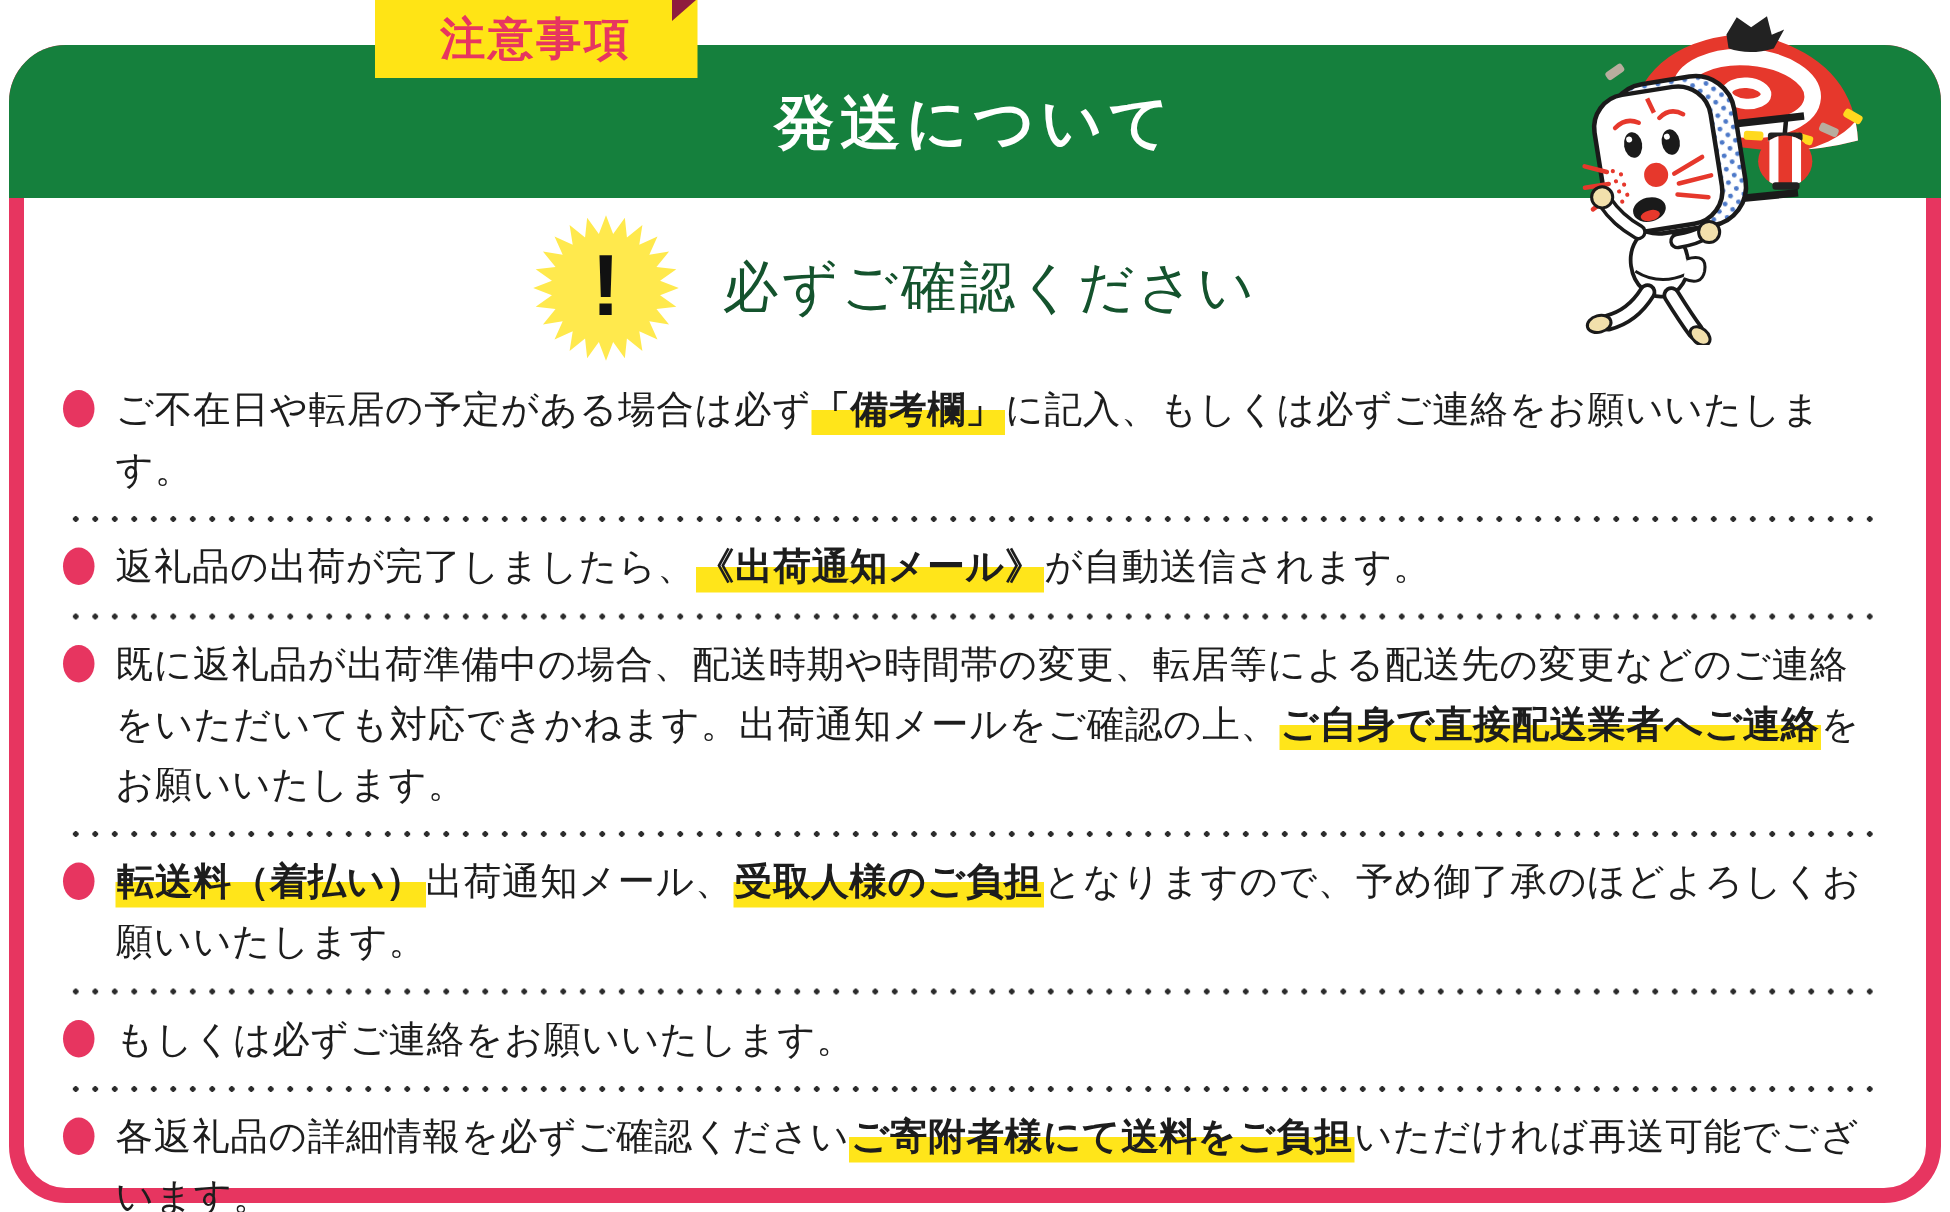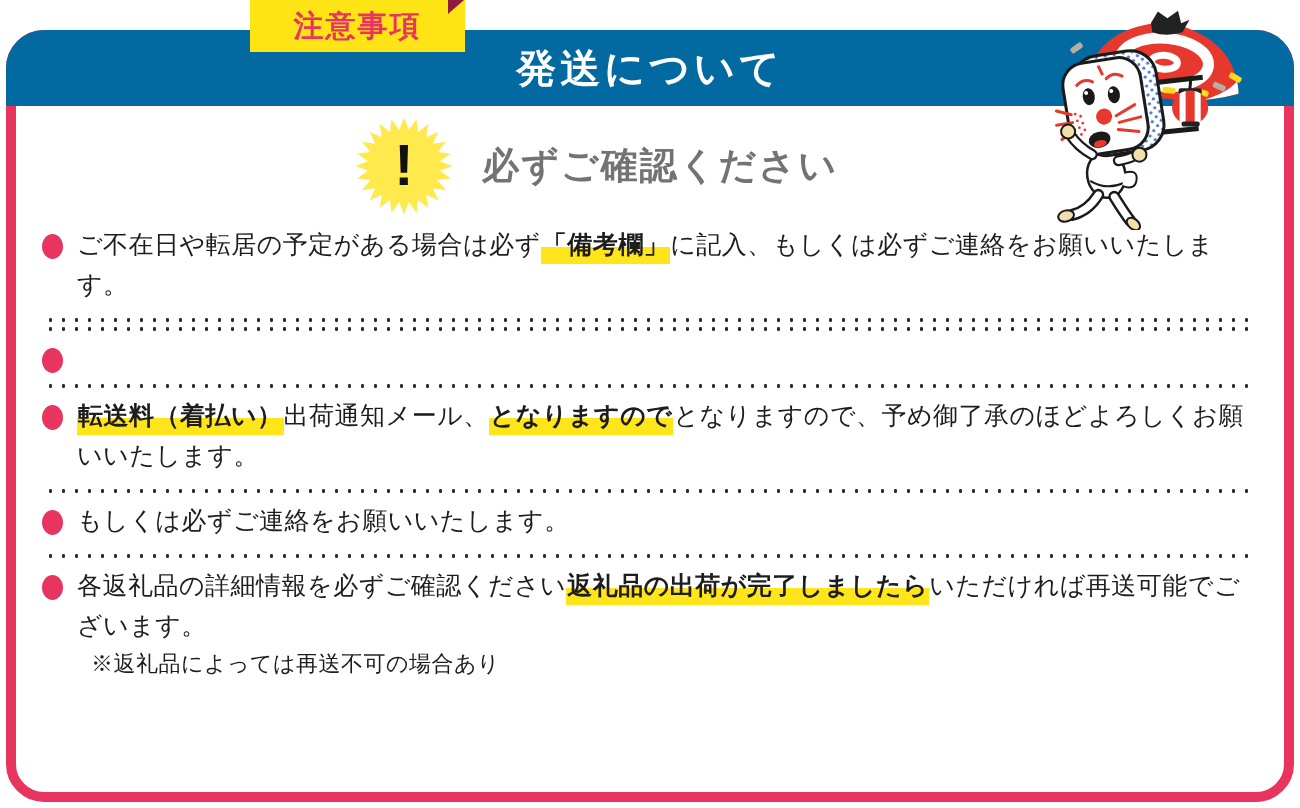--- a/index.html
+++ b/index.html
@@ -4,43 +4,43 @@
 <style>
   html,body{margin:0;padding:0;background:#ffffff;}
   .stage{position:relative;width:1300px;height:808px;overflow:hidden;background:#ffffff;
          font-family:"Liberation Sans","DejaVu Sans",sans-serif;color:#1d1d1d;}
 
   
   .frame{position:absolute;left:6px;right:6px;top:30px;bottom:6px;
          border:10px solid #e73560;border-radius:38px;background:#ffffff;z-index:1;}
 
   
-  .header{height:76px;margin:-10px -10px 0 -10px;background:#0369a1;
+  .header{height:102px;margin:-10px -10px 0 -10px;background:#15803d;
           border-radius:38px 38px 0 0;display:flex;align-items:center;justify-content:center;}
   .title{color:#ffffff;font-size:40px;font-weight:800;letter-spacing:4px;}
 
   
   .badge{position:absolute;left:250px;top:0;width:215px;height:52px;background:#ffe415;
          display:flex;align-items:center;justify-content:center;z-index:4;}
   .badge-label{color:#e73560;font-size:30px;font-weight:800;letter-spacing:2px;}
   .badge-fold{position:absolute;left:448px;top:0;width:16px;height:14px;background:#8f1c3e;
               clip-path:polygon(0 0,100% 0,0 100%);z-index:4;}
 
   
   .confirm-row{position:relative;left:-55px;height:108px;margin-top:6px;
                display:flex;align-items:center;justify-content:center;gap:26px;}
   .star-wrap{position:relative;width:104px;height:104px;flex:none;}
   .star-wrap svg{position:absolute;inset:0;}
   .excl{position:absolute;inset:0;display:flex;align-items:center;justify-content:center;
         font-size:58px;font-weight:900;color:#111;padding-bottom:4px;}
-  .confirm-heading{font-size:37px;font-weight:700;letter-spacing:2px;color:#737373;}
+  .confirm-heading{font-size:37px;font-weight:400;letter-spacing:2px;color:#14532d;}
 
   
   .list{padding:2px 26px 0 26px;}
-  .item{display:flex;gap:14px;padding:5px 0 6px 0;font-family:Liberation Mono, monospace;}
+  .item{display:flex;gap:14px;padding:5px 0 6px 0;}
   .bullet{flex:none;width:21px;height:25px;border-radius:50%;background:#e73560;margin-top:7px;}
   .item-text{flex:1;font-size:25px;line-height:40px;font-weight:500;letter-spacing:0.5px;}
   .hl{font-weight:800;background:linear-gradient(to bottom,transparent 46%,#ffe51a 46%);
       padding:0 1px 3px 1px;}
   .note{font-size:22px;line-height:32px;font-weight:500;margin:2px 0 0 14px;}
   .sep{height:4px;margin:5px 2px 5px 2px;background-image:radial-gradient(circle,#2b2b2b 1.7px,transparent 2px);
        background-size:13px 4px;background-repeat:repeat-x;background-position:0 50%;}
 
   
   .mascot{position:absolute;left:1050px;top:4px;width:210px;height:226px;z-index:5;}
@@ -67,42 +67,47 @@
     </div>
 
     <div class="list">
 
       <div class="item">
         <span class="bullet"></span>
         <div class="item-text"><span>ご不在日や転居の予定がある場合は必ず</span><span class="hl">「備考欄」</span><span>に記入、もしくは必ずご連絡をお願いいたします。</span></div>
       </div>
       <div class="sep"></div>
 
-      <div class="sep"></div>
-
-      <div class="item">
-        <span class="bullet"></span>
-      </div>
-      <div class="sep"></div>
-
-      <div class="item">
-        <span class="bullet"></span>
-        <div class="item-text"><span class="hl">転送料（着払い）</span><span>出荷通知メール、</span><span class="hl">となりますので</span><span>となりますので、予め御了承のほどよろしくお願いいたします。</span></div>
+      <div class="item">
+        <span class="bullet"></span>
+        <div class="item-text"><span>返礼品の出荷が完了しましたら、</span><span class="hl">《出荷通知メール》</span><span>が自動送信されます。</span></div>
+      </div>
+      <div class="sep"></div>
+
+      <div class="item">
+        <span class="bullet"></span>
+        <div class="item-text"><span>既に返礼品が出荷準備中の場合、配送時期や時間帯の変更、転居等による配送先の変更などのご連絡をいただいても対応できかねます。出荷通知メールをご確認の上、</span><span class="hl">ご自身で直接配送業者へご連絡</span><span>をお願いいたします。</span></div>
+      </div>
+      <div class="sep"></div>
+
+      <div class="item">
+        <span class="bullet"></span>
+        <div class="item-text"><span class="hl">転送料（着払い）</span><span>出荷通知メール、</span><span class="hl">受取人様のご負担</span><span>となりますので、予め御了承のほどよろしくお願いいたします。</span></div>
       </div>
       <div class="sep"></div>
 
       <div class="item">
         <span class="bullet"></span>
         <div class="item-text"><span>もしくは必ずご連絡をお願いいたします。</span></div>
       </div>
       <div class="sep"></div>
 
       <div class="item">
         <span class="bullet"></span>
-        <div class="item-text"><span>各返礼品の詳細情報を必ずご確認ください</span><span class="hl">返礼品の出荷が完了しましたら</span><span>いただければ再送可能でございます。</span>
+        <div class="item-text"><span>各返礼品の詳細情報を必ずご確認ください</span><span class="hl">ご寄附者様にて送料をご負担</span><span>いただければ再送可能でございます。</span>
           <div class="note">※返礼品によっては再送不可の場合あり</div>
         </div>
       </div>
 
     </div>
   </div>
 
   <div class="badge">
     <span class="badge-label">注意事項</span>
   </div>

